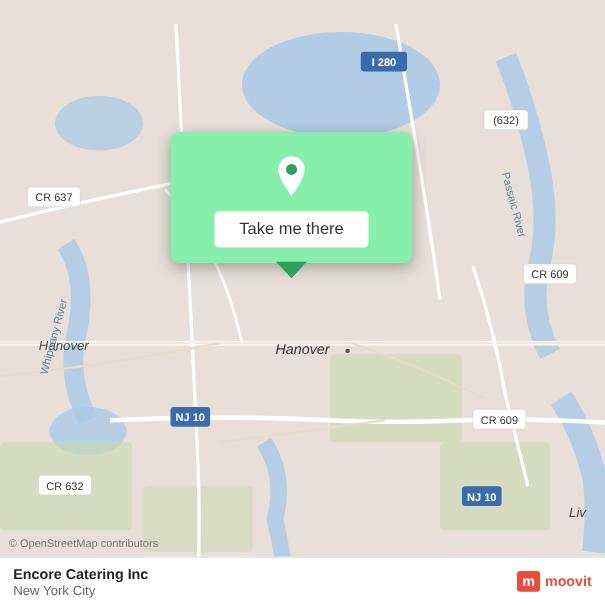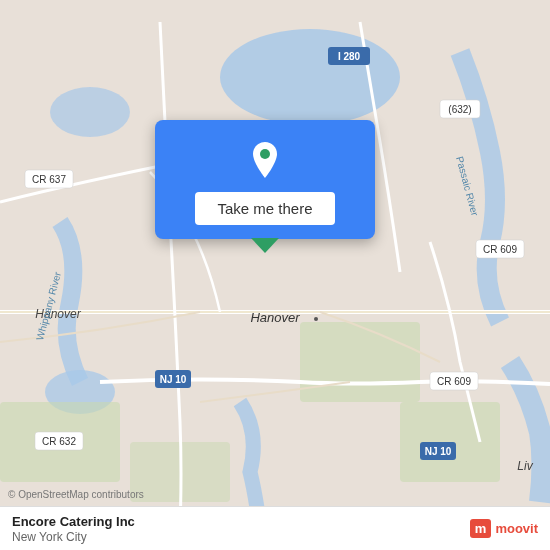--- a/index.html
+++ b/index.html
@@ -19,21 +19,21 @@
       top: 0; left: 0;
       width: 100%; height: 100%;
     }
 
     
     #popup-card {
       position: absolute;
       top: 120px;
       left: 155px;
       width: 220px;
-      background: #3b82f6;
+      background: #86efac;
       border-radius: 8px;
       display: flex;
       flex-direction: column;
       align-items: center;
       padding: 18px 20px 14px;
       box-shadow: 0 4px 14px rgba(0,0,0,0.3);
     }
 
     #popup-card::after {
       content: '';

